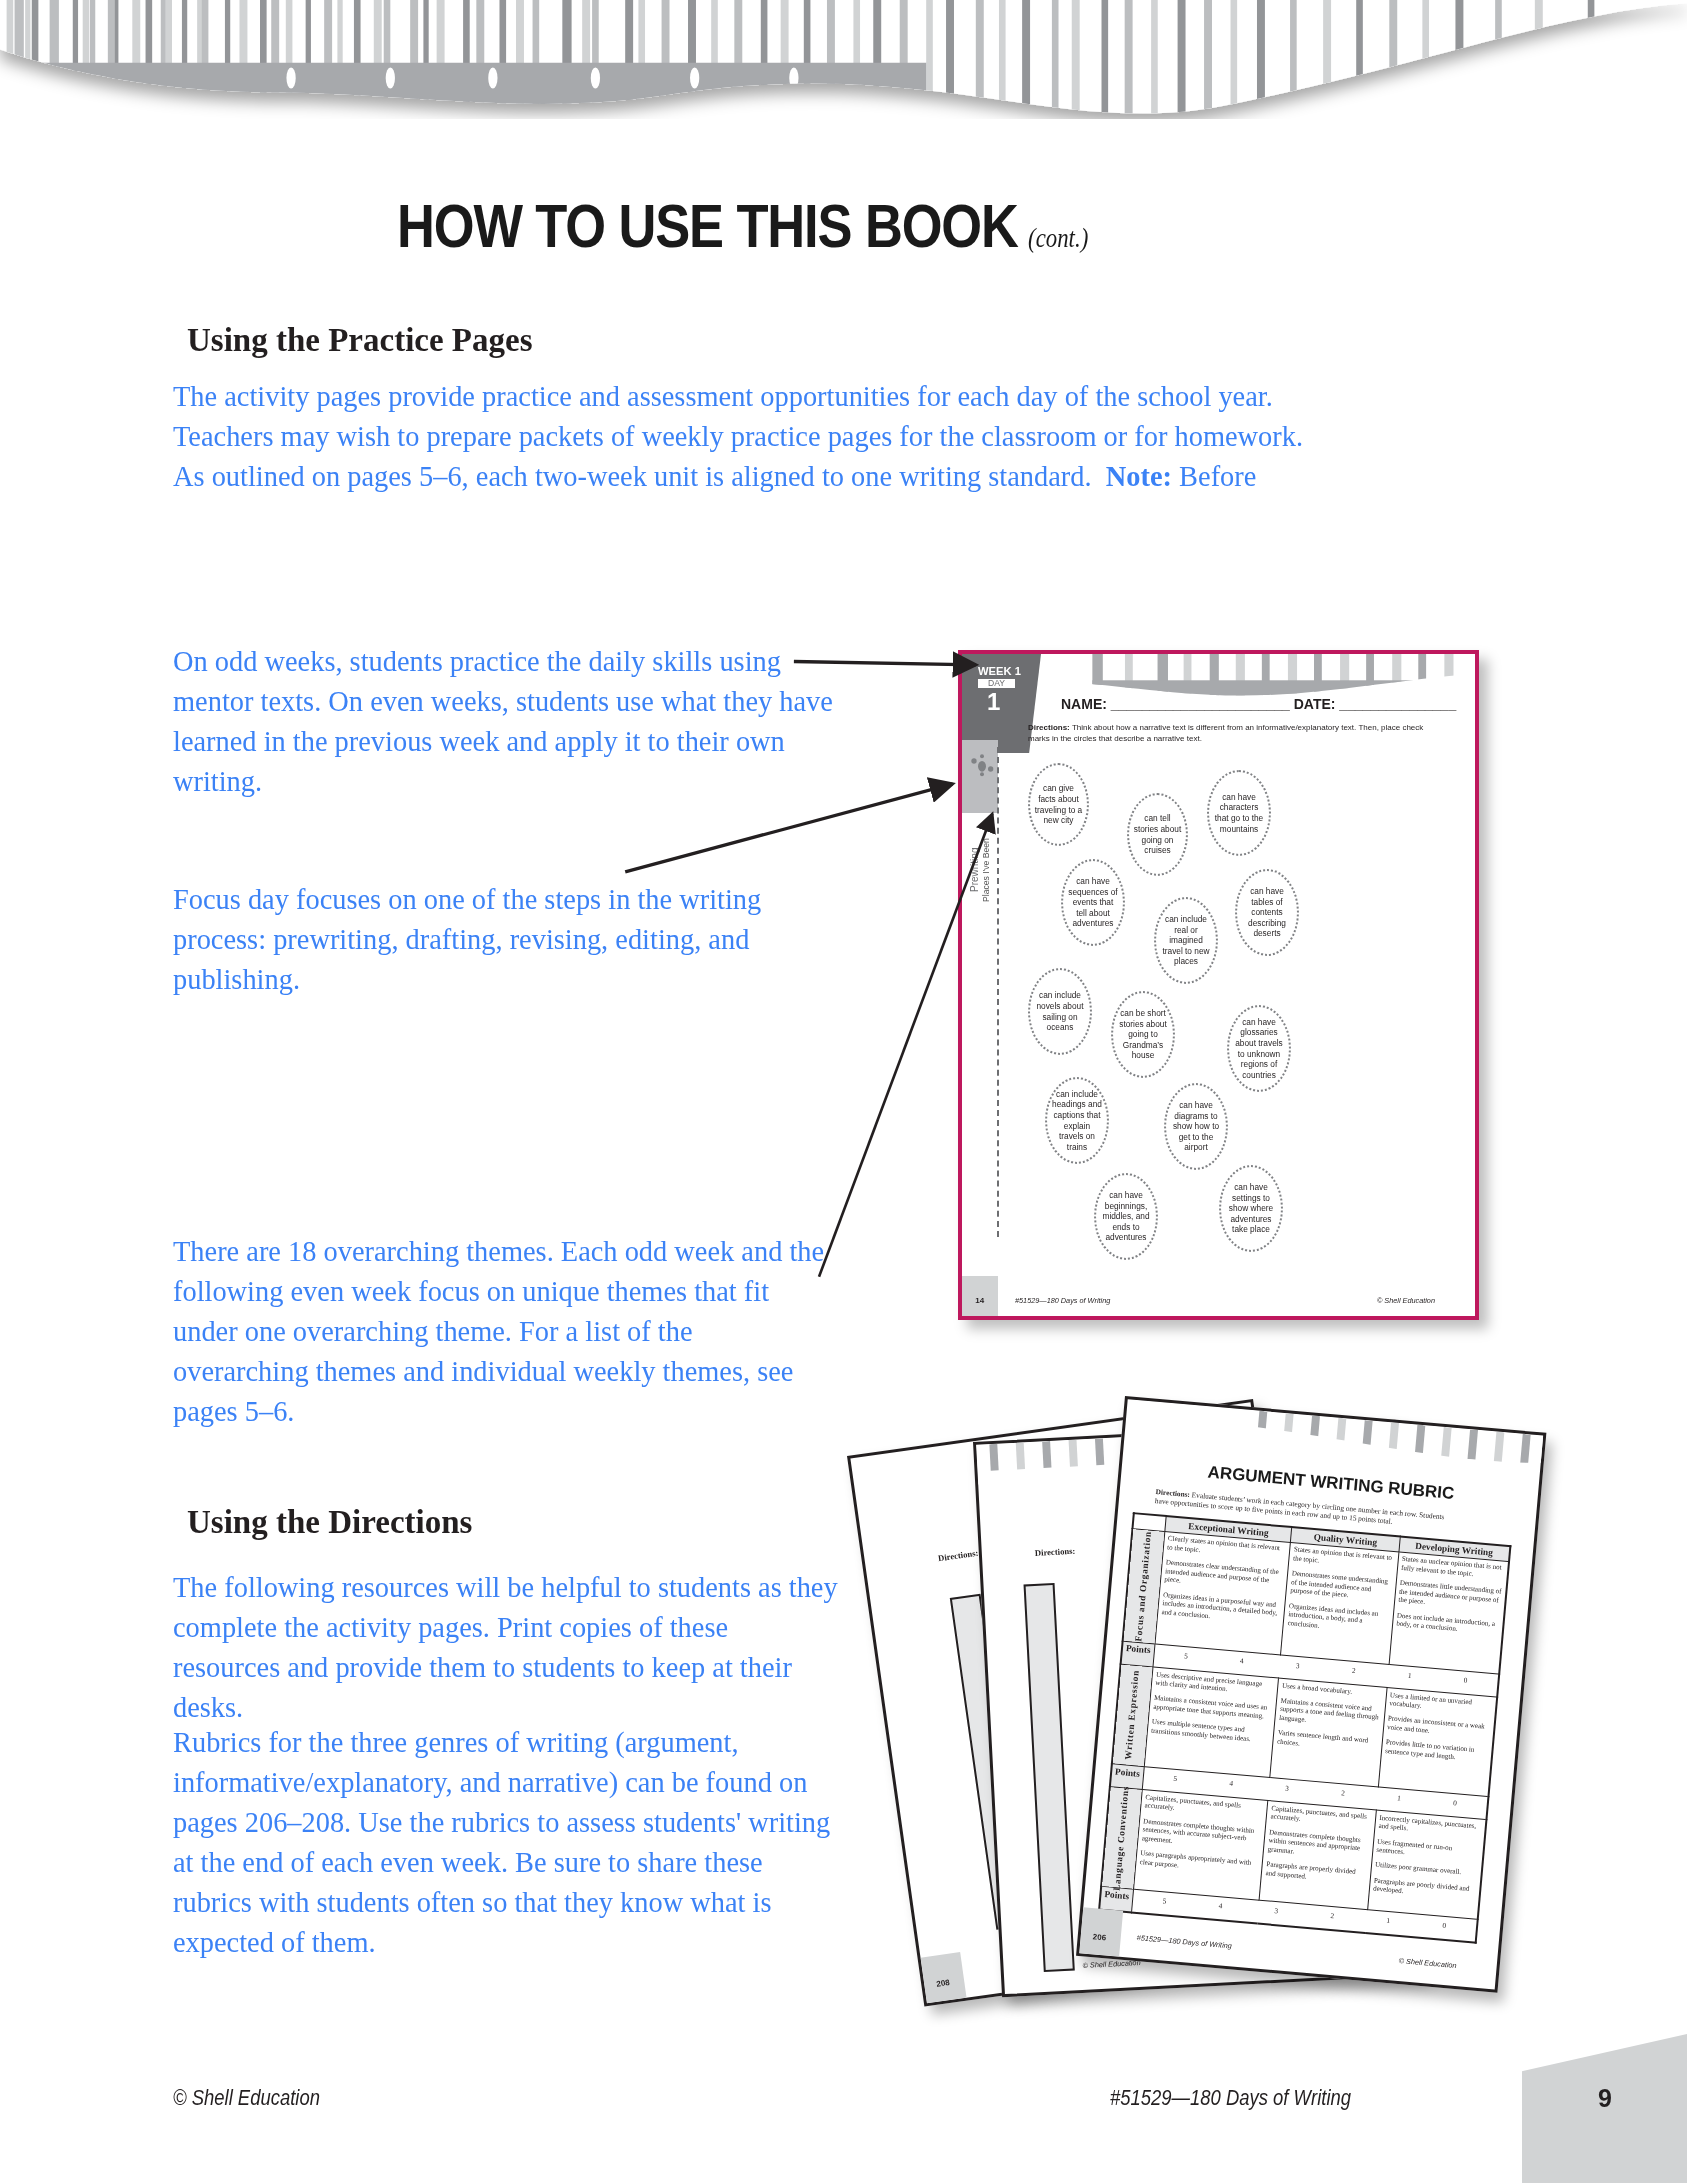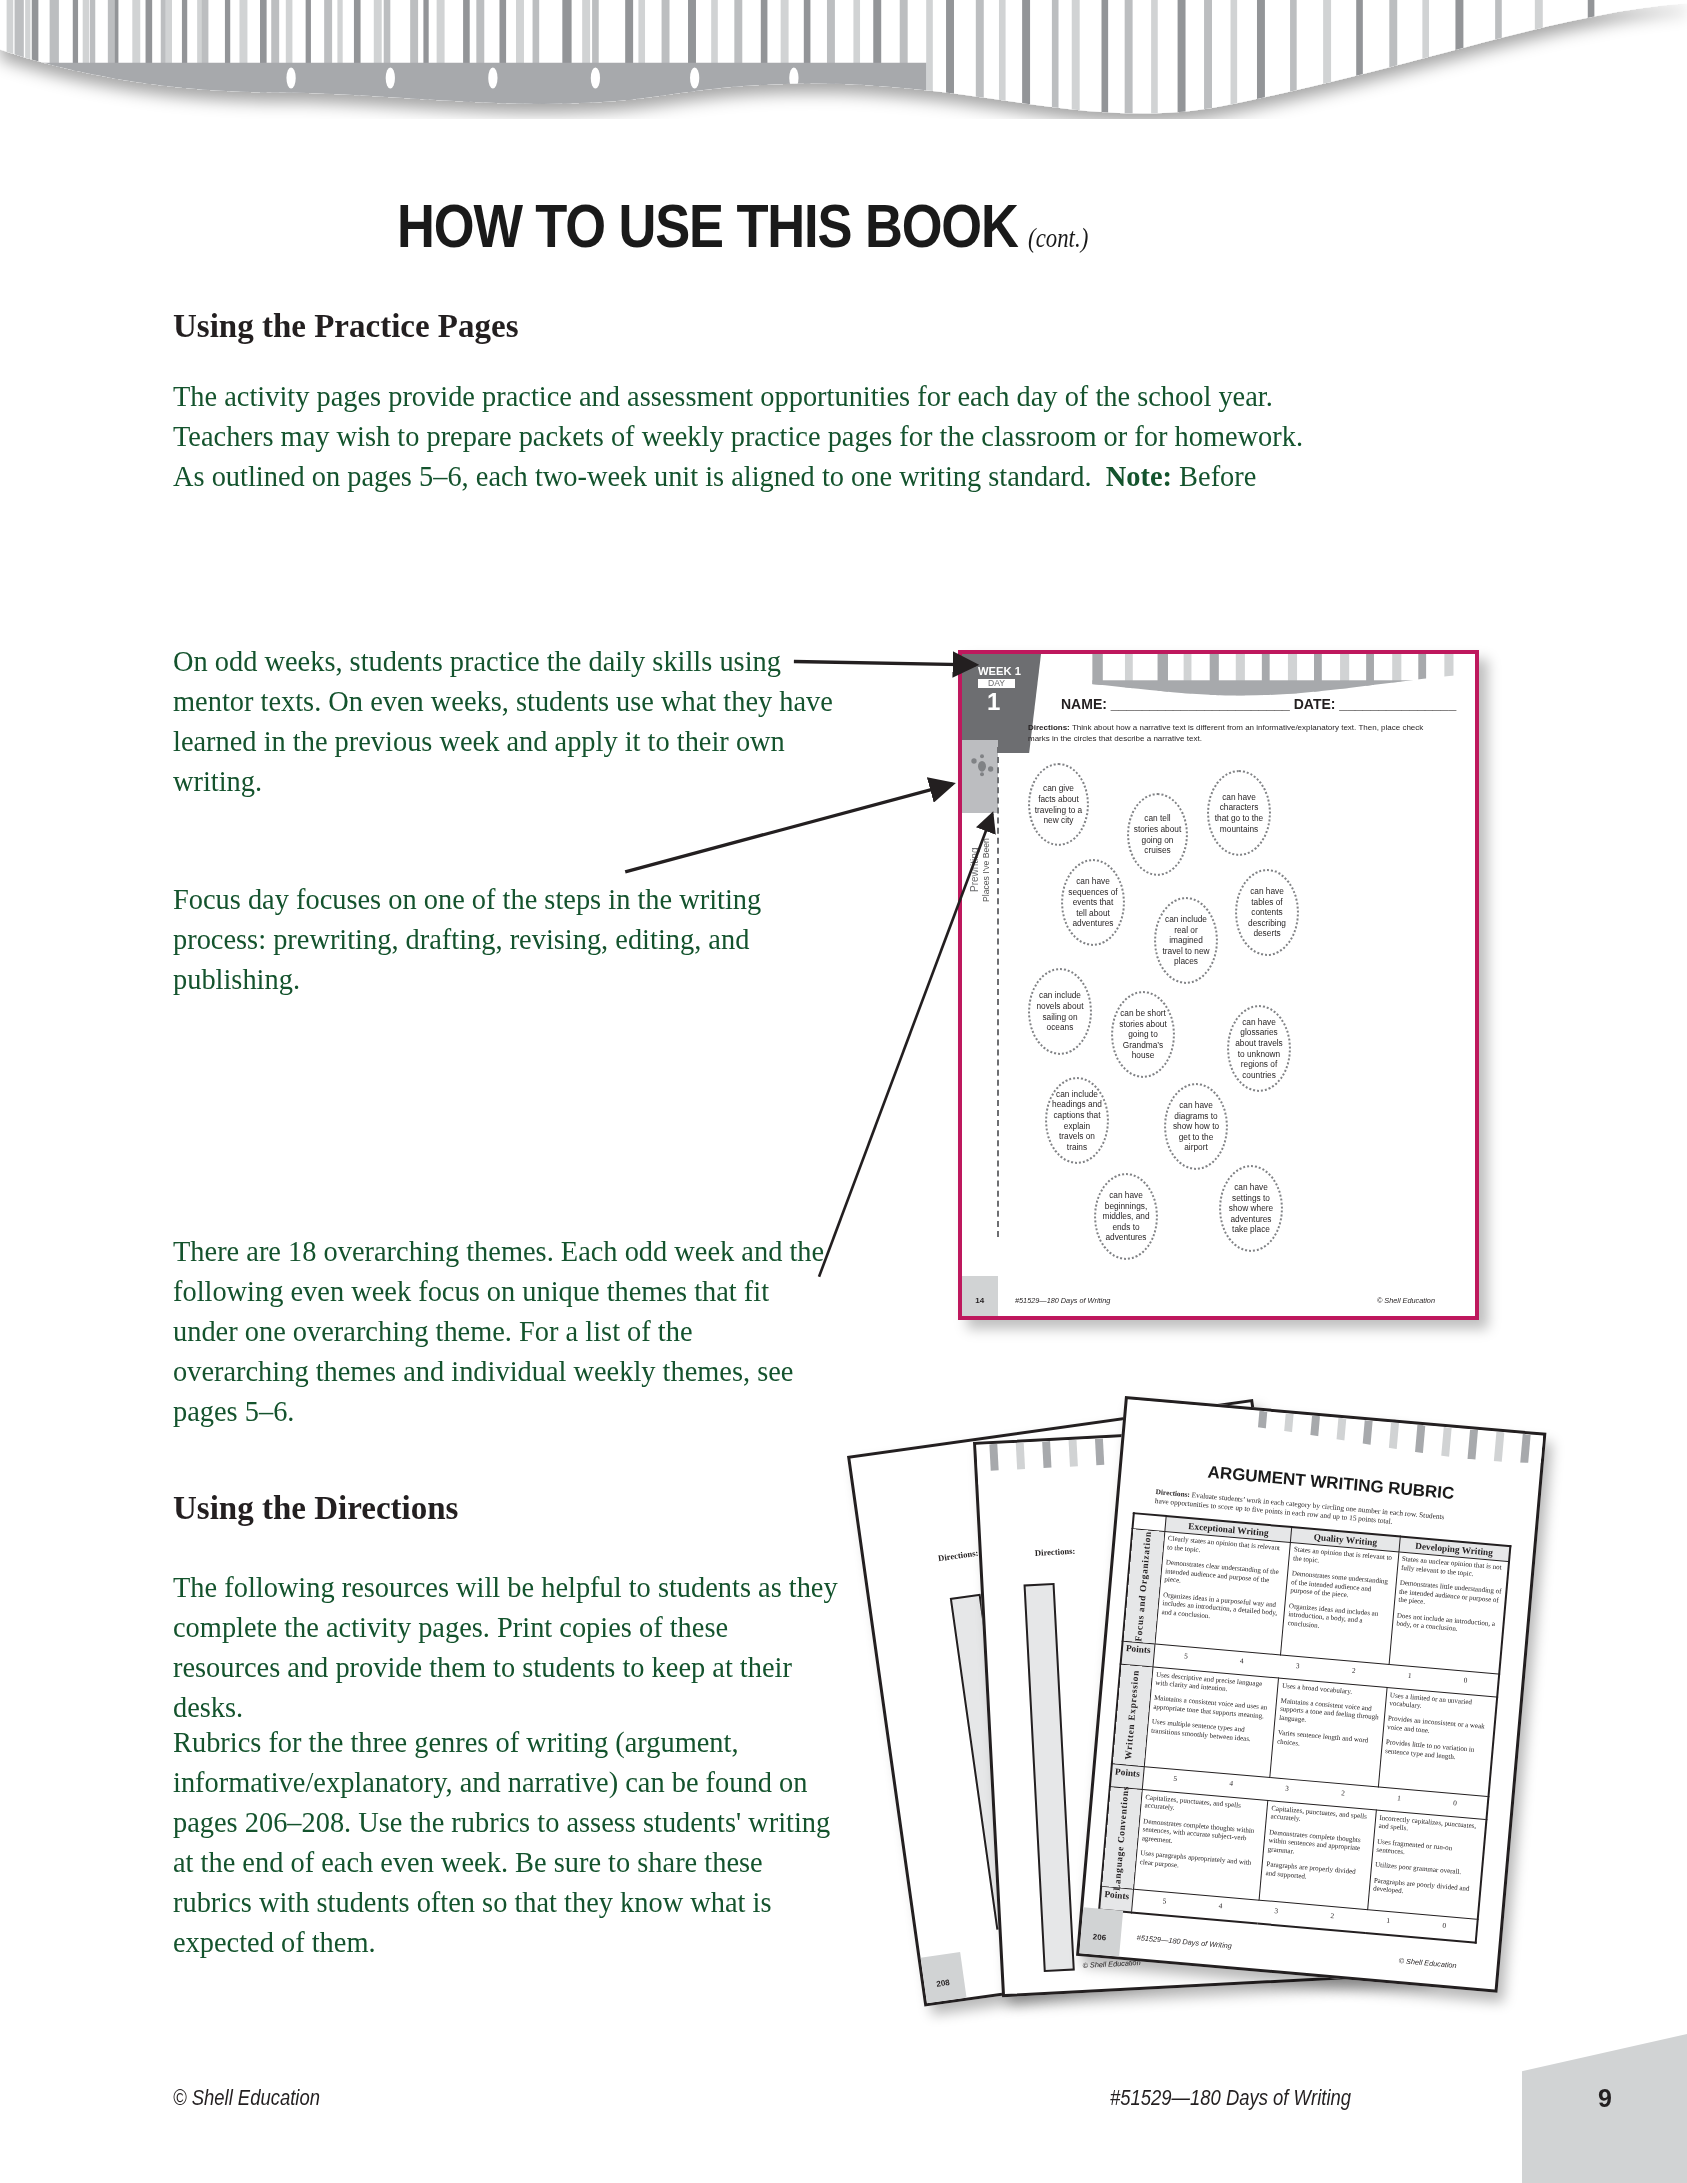--- a/index.html
+++ b/index.html
@@ -8,22 +8,22 @@
   .abs { position:absolute; }
 
   
   #banner { left:0; top:0; width:1687px; height:119px; }
 
   
   .title { left:397px; top:191px; font-family:"Liberation Sans","DejaVu Sans",sans-serif; font-weight:bold;
            font-size:61px; letter-spacing:-1.3px; transform:scaleX(0.86); transform-origin:left top; color:#1a1a1a; white-space:nowrap; }
   .title-cont { font-family:"Liberation Serif",serif; font-style:italic; font-weight:normal; font-size:26.5px; letter-spacing:0; margin-left:12px; }
 
-  h2.sec { position:absolute; margin:0; font-family:"Liberation Serif","DejaVu Serif",serif; font-weight:bold; font-size:33px; color:#231f20; white-space:nowrap; }
-  .para { position:absolute; margin:0; font-size:28.4px; line-height:40px; color:#14532d; }
+  h2.sec { position:absolute; margin:14px; font-family:"Liberation Serif","DejaVu Serif",serif; font-weight:bold; font-size:33px; color:#231f20; white-space:nowrap; }
+  .para { position:absolute; margin:0; font-size:28.4px; line-height:40px; color:#3b82f6; }
   .para b { font-weight:bold; }
 
   
   #thumb { left:958px; top:650px; width:521px; height:670px; border:4px solid #be185d; background:#fff;
            box-shadow: 9.3px 9.3px 12px rgba(0,0,0,0.25); box-sizing:border-box; overflow:hidden; }
   #thumb .t-banner { position:absolute; left:0; top:0; width:100%; height:46px; }
   #thumb .daytab { position:absolute; left:0; top:0; width:79px; height:99px; background:#6d6e71;
                    clip-path: polygon(0 0, 100% 0, 85% 100%, 0 100%); }
   #thumb .daytab2 { position:absolute; left:0; top:86px; width:36px; height:73px; background:#bcbdc0; }
   #thumb .week { position:absolute; left:16px; top:10.6px; color:#fff; font-family:"Liberation Sans",sans-serif; font-weight:bold; font-size:11.2px; }

